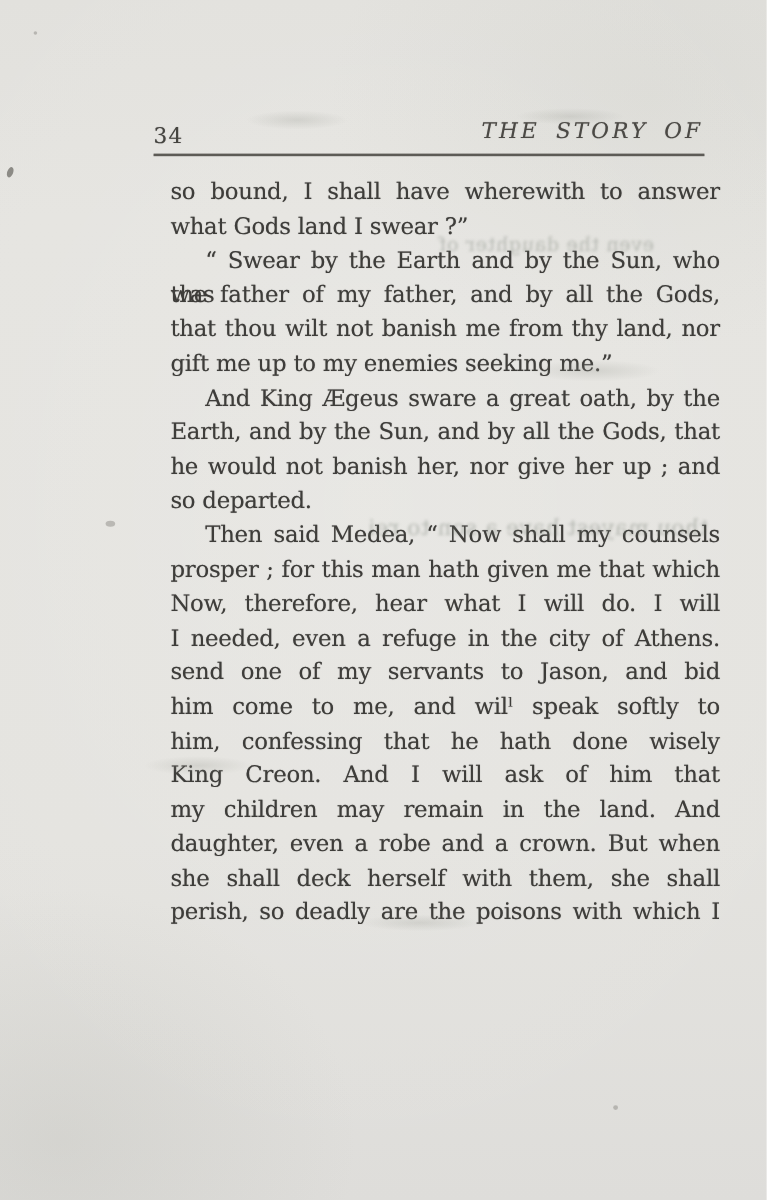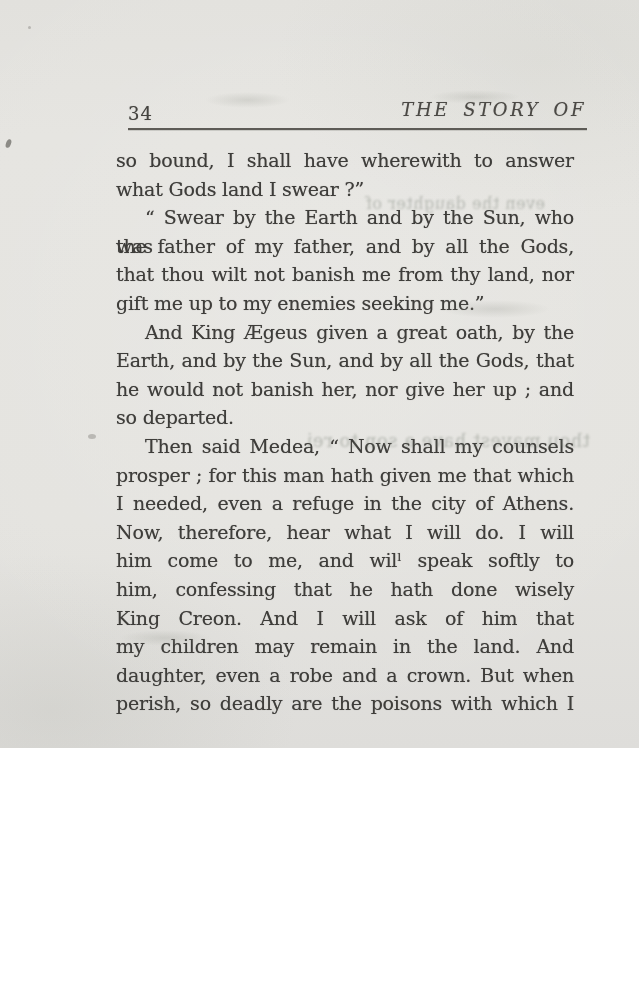--- a/index.html
+++ b/index.html
@@ -8,21 +8,21 @@
   }
   body {
     width: 639px;
     height: 1000px;
     font-family: "DejaVu Serif", "Liberation Serif", serif;
     overflow: hidden;
   }
   .page {
     position: relative;
     width: 639px;
-    height: 748px;
+    height: 1000px;
     background:
       radial-gradient(130% 105% at 48% 42%, rgba(255,255,255,0.14), rgba(255,255,255,0) 55%),
       radial-gradient(60% 30% at 85% 8%, rgba(190,192,184,0.18), rgba(190,192,184,0) 70%),
       radial-gradient(55% 30% at 8% 95%, rgba(175,176,168,0.22), rgba(175,176,168,0) 70%),
       linear-gradient(180deg, #e2e1dd 0%, #e5e4e0 18%, #e4e3df 70%, #deddda 100%);
     overflow: hidden;
   }
   
   .header {
     position: absolute;
@@ -56,21 +56,21 @@
     left: 128px;
     top: 128px;
     width: 459px;
     height: 1.6px;
     background: #5d5b56;
     box-shadow: 0 0.5px 0.5px rgba(93,91,86,0.4);
   }
   
   .text-block {
     position: absolute;
-    left: 116px;
+    left: 142px;
     top: 146px;
     width: 458px;
     font-size: 19px;
     line-height: 28.6px;
     letter-spacing: -0.2px;
     color: #3e3d3a;
     text-shadow: 0 0 0.7px rgba(62,61,58,0.55);
   }
   .line {
     text-align: justify;
@@ -123,33 +123,35 @@
 
   <div class="rule"></div>
 
   <div class="text-block" id="text-block">
       <div class="line">so bound, I shall have wherewith to answer</div>
       <div class="line left-last">what Gods land I swear ?”</div>
       <div class="line indent">“ Swear by the Earth and by the Sun, who was</div>
       <div class="line">the father of my father, and by all the Gods,</div>
       <div class="line">that thou wilt not banish me from thy land, nor</div>
       <div class="line left-last">gift me up to my enemies seeking me.”</div>
-      <div class="line indent">And King Ægeus given a great oath, by the</div>
+      <div class="line indent">And King Ægeus sware a great oath, by the</div>
       <div class="line">Earth, and by the Sun, and by all the Gods, that</div>
       <div class="line">he would not banish her, nor give her up ; and</div>
       <div class="line left-last">so departed.</div>
       <div class="line indent">Then said Medea, “ Now shall my counsels</div>
       <div class="line">prosper ; for this man hath given me that which</div>
+      <div class="line">Now, therefore, hear what I will do. I will</div>
       <div class="line">I needed, even a refuge in the city of Athens.</div>
-      <div class="line">Now, therefore, hear what I will do. I will</div>
+      <div class="line">send one of my servants to Jason, and bid</div>
       <div class="line">him come to me, and wilˡ speak softly to</div>
       <div class="line">him, confessing that he hath done wisely</div>
       <div class="line">King Creon. And I will ask of him that</div>
       <div class="line">my children may remain in the land. And</div>
       <div class="line">daughter, even a robe and a crown. But when</div>
+      <div class="line">she shall deck herself with them, she shall</div>
       <div class="line">perish, so deadly are the poisons with which I</div>
     </div>
 
   <div id="ghost-layer">
       <div class="ghost" style="left: 395px; top: 194px; width: 150px; font-size: 16px;">even the daughter of</div>
       <div class="ghost" style="left: 228px; top: 430px; width: 362px; font-size: 18px;">thou mayest have a son to rei</div>
     </div>
 
   <div class="speck" style="left:6px; top:139px; width:5px; height:9px; transform:rotate(20deg);"></div>
   <div class="speck faint" style="left:88px; top:434px; width:8px; height:5px;"></div>

